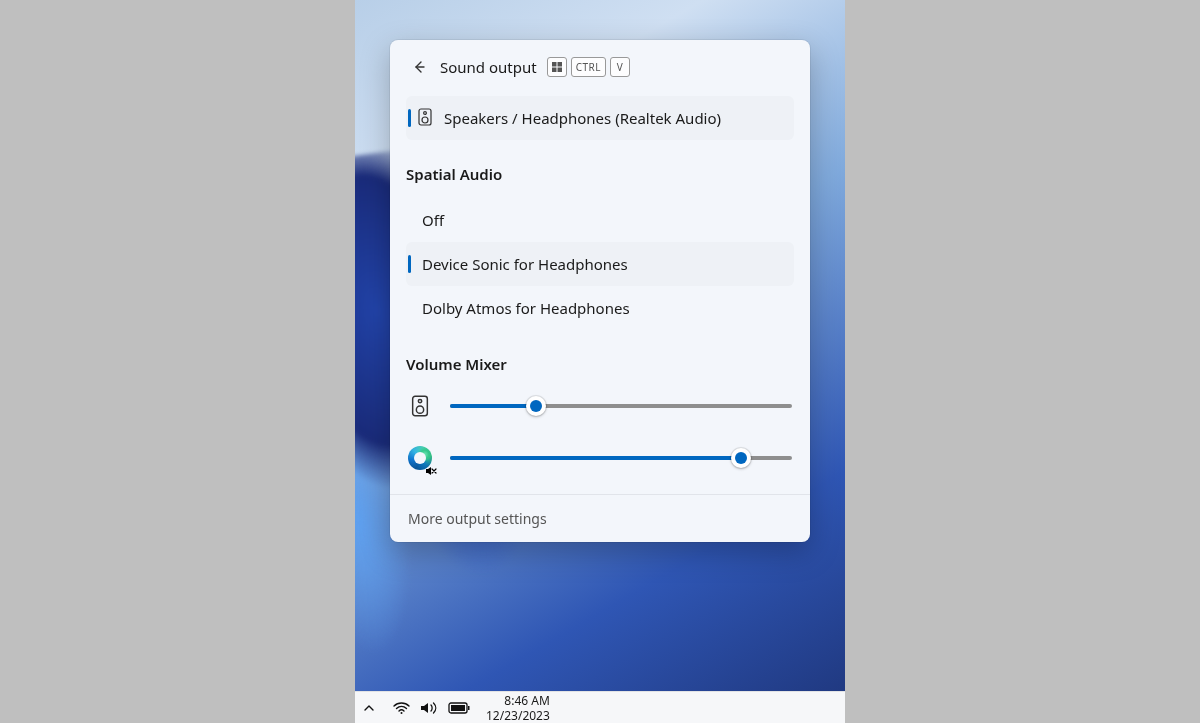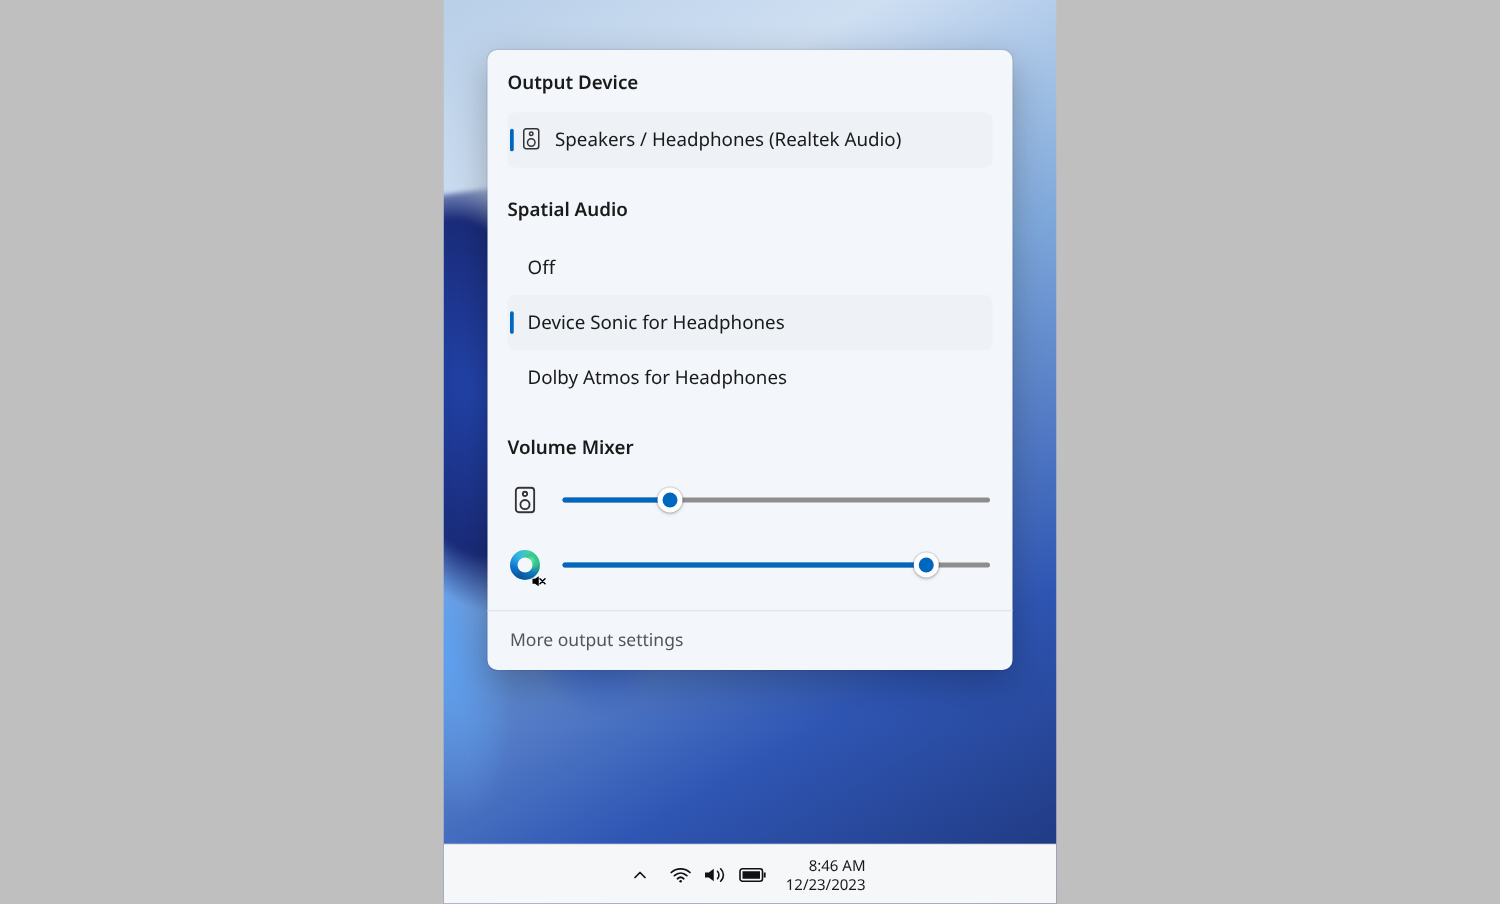--- a/index.html
+++ b/index.html
@@ -127,24 +127,24 @@
 
   .flyout-footer {
     border-top: 1px solid #e1e4ea;
     padding: 14px 18px;
     font-size: 14px;
     color: #555; cursor:pointer;
   }
 
   
   .taskbar {
-    position:absolute; left:0; right:0; bottom:0; height:48px;
+    position:absolute; left:0; right:0; bottom:0; height:32px;
     background: #f6f7f9;
     border-top: 1px solid rgba(0,0,0,.08);
-    display:flex; align-items:center; justify-content:center;
+    display:flex; align-items:center; justify-content:flex-start;
     gap: 2px;
     padding: 0 0 0 0;
   }
   .tray { display:flex; align-items:center; gap:0; }
   .tray-btn {
     height:40px; padding: 0 8px;
     display:flex; align-items:center; justify-content:center;
     cursor:pointer; border-radius:4px;
     color:#1a1a1a;
   }
@@ -165,24 +165,44 @@
     background:#f3f6fb;
   }
 </style>
 </head>
 <body>
 
 <div class="stage">
   <div class="swirl"></div>
 
   <div class="flyout">
+    <div class="flyout-header">
+      <button class="back-btn">
+        <svg width="16" height="16" viewBox="0 0 16 16" fill="none" stroke="currentColor" stroke-width="1.4" stroke-linecap="round" stroke-linejoin="round">
+            <path d="M10 3 5 8l5 5"></path>
+            <path d="M5 8h8"></path>
+          </svg>
+      </button>
+      <span class="flyout-title">Sound output</span>
+      <span class="kbd-row">
+        <span class="kbd win">
+          <svg width="10" height="10" viewBox="0 0 10 10">
+              <rect x="0" y="0" width="4.5" height="4.5" fill="#555"></rect>
+              <rect x="5.5" y="0" width="4.5" height="4.5" fill="#555"></rect>
+              <rect x="0" y="5.5" width="4.5" height="4.5" fill="#555"></rect>
+              <rect x="5.5" y="5.5" width="4.5" height="4.5" fill="#555"></rect>
+            </svg>
+        </span>
+        <span class="kbd">CTRL</span>
+        <span class="kbd">V</span>
+      </span>
+    </div>
 
     <div class="panel-body">
 
-      <div class="section-h">Output Device</div>
       <div class="option-list">
         <div class="option selected">
           <span class="ico">
             <svg width="14" height="18" viewBox="0 0 14 18" fill="none" stroke="#333" stroke-width="1.2">
                 <rect x="1" y="1" width="12" height="16" rx="2"></rect>
                 <circle cx="7" cy="5" r="1.4"></circle>
                 <circle cx="7" cy="12" r="3"></circle>
               </svg>
           </span>
           <span>Speakers / Headphones (Realtek Audio)</span>

